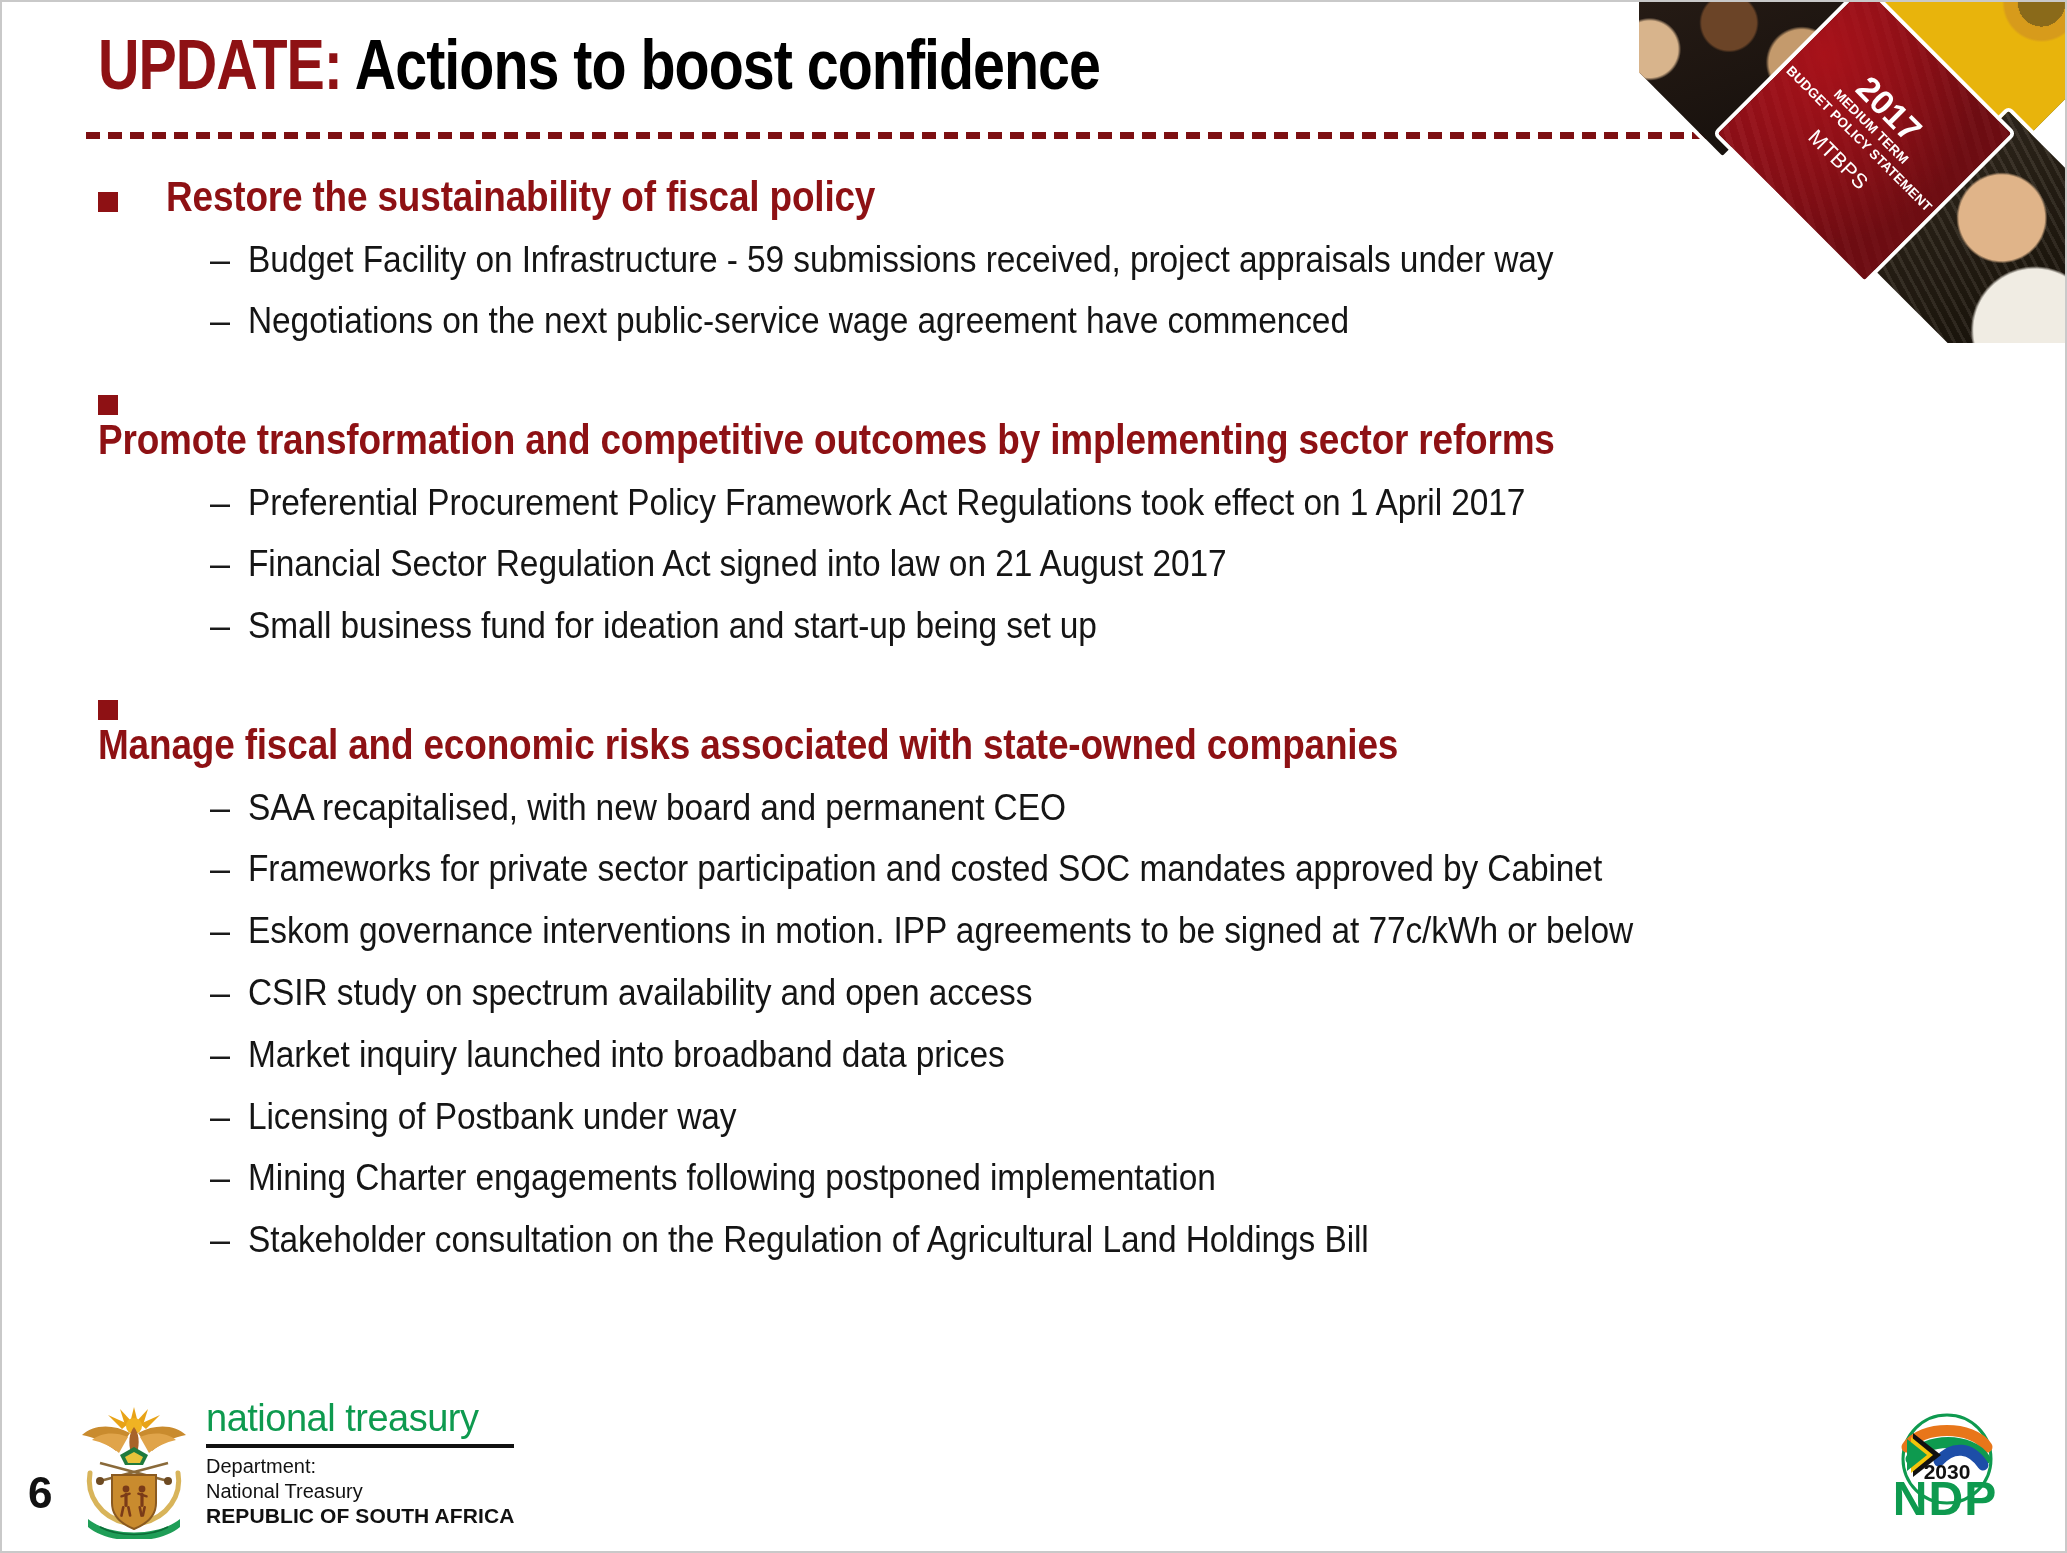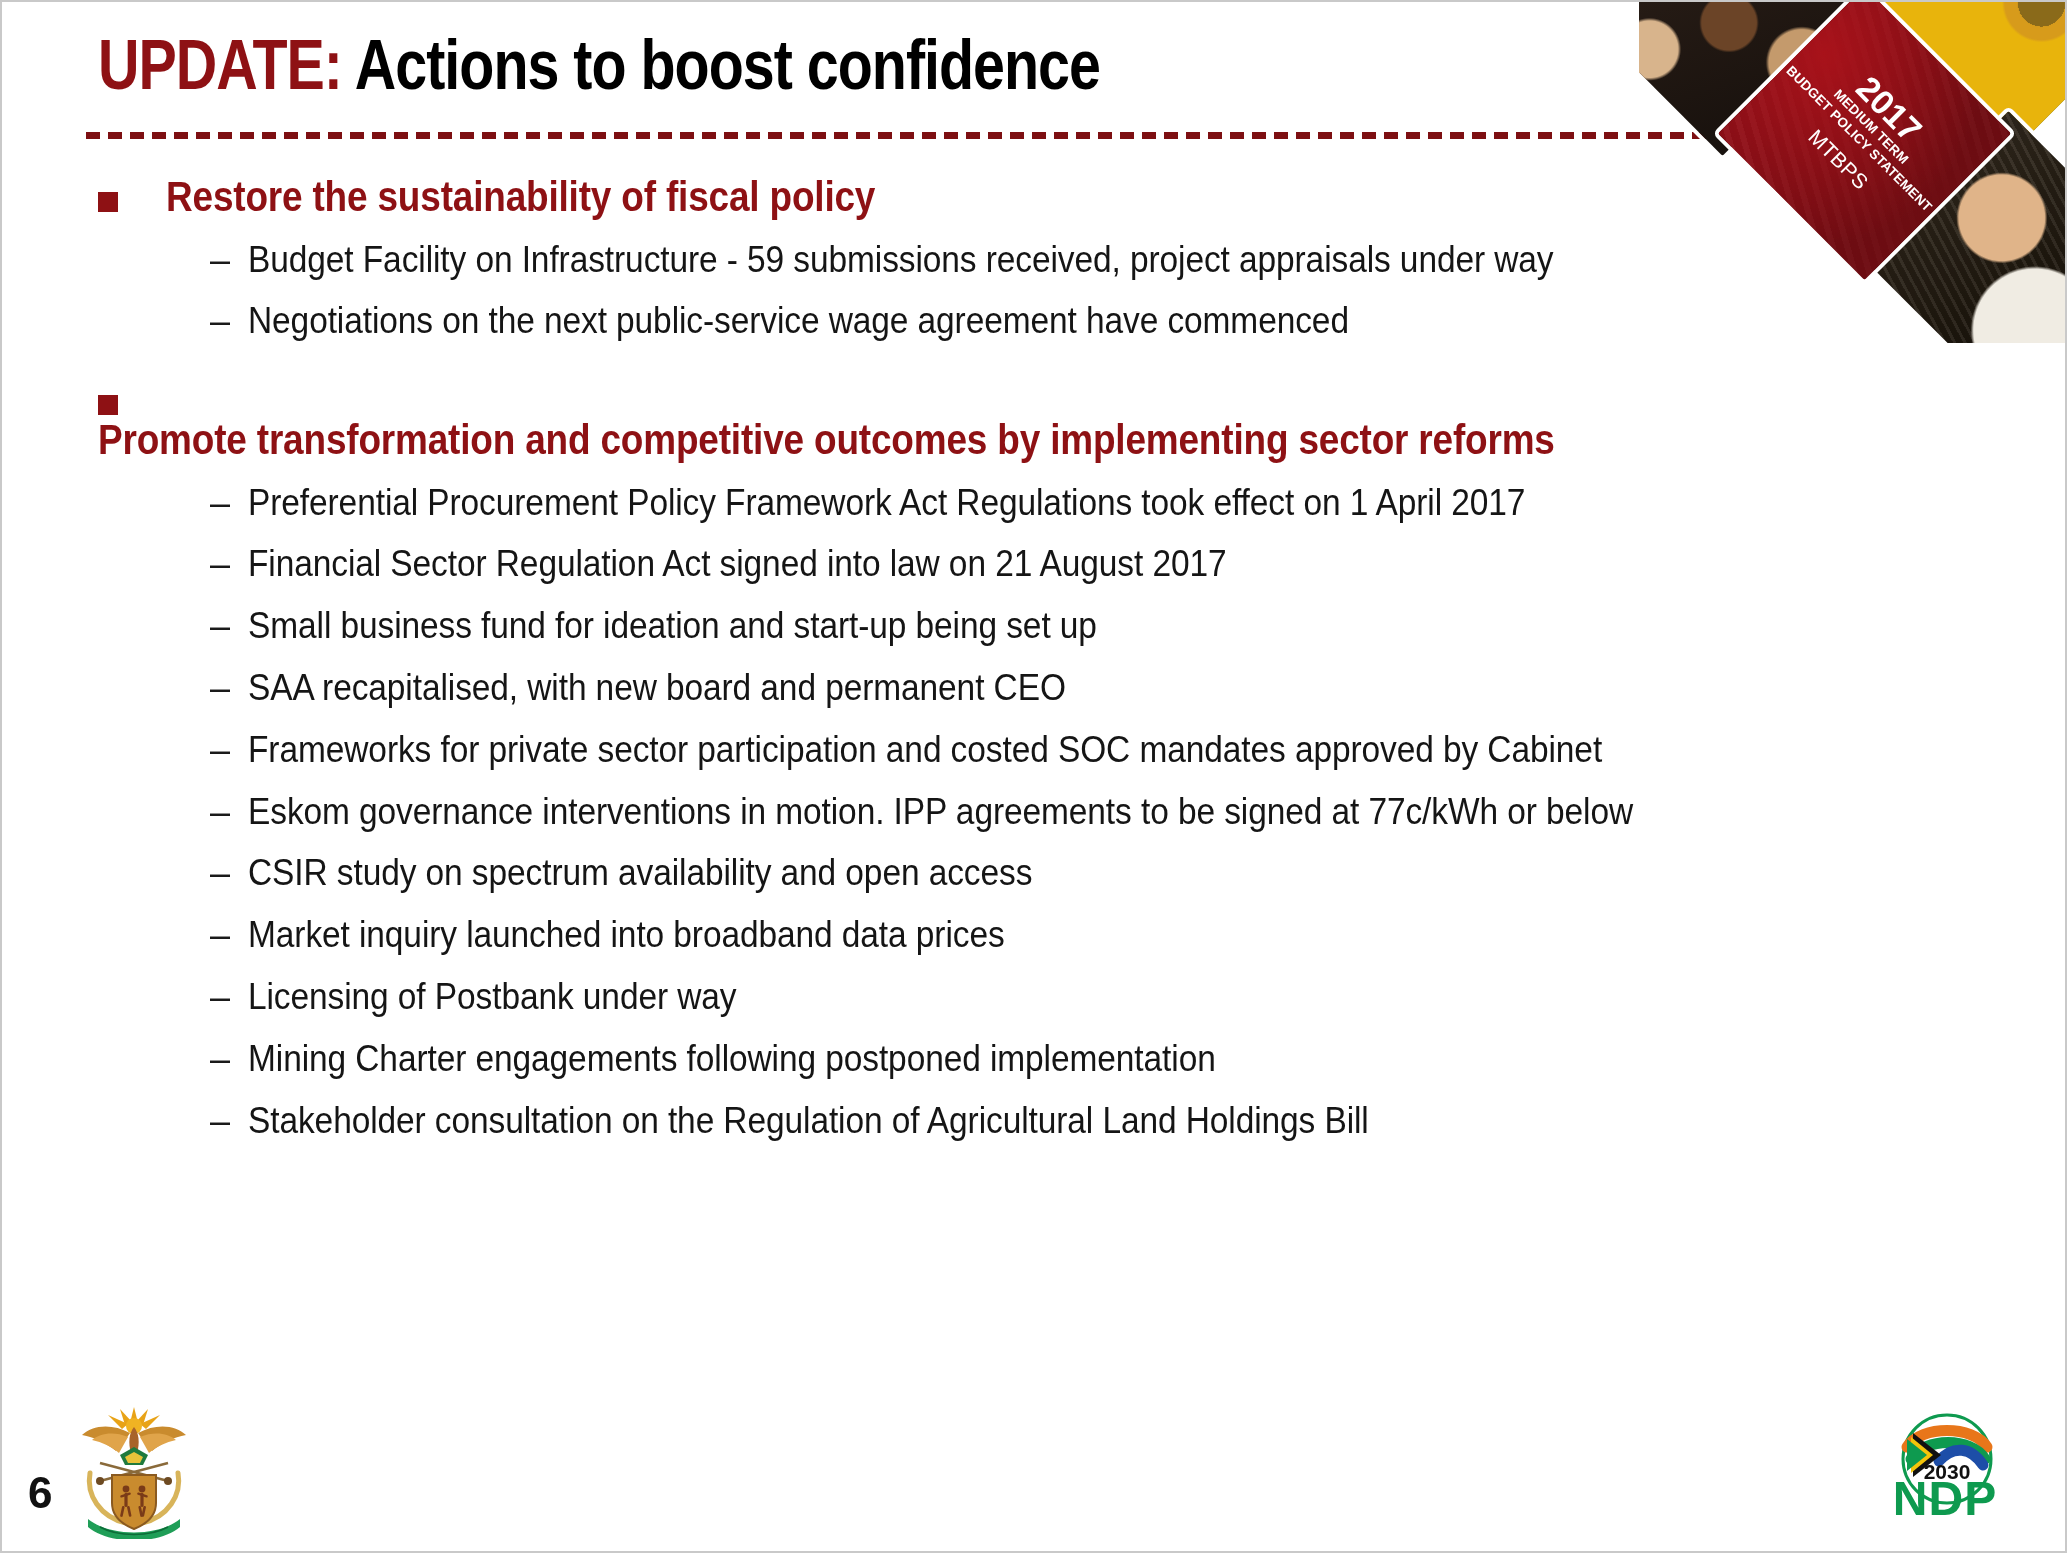--- a/index.html
+++ b/index.html
@@ -265,20 +265,24 @@
         <span class="dash">–</span>
         <span class="txt">Financial Sector Regulation Act signed into law on 21 August 2017</span>
       </div>
       <div class="lvl2">
         <span class="dash">–</span>
         <span class="txt">Small business fund for ideation and start-up being set up</span>
       </div>
     </div>
 
     <div class="group">
+      <div class="lvl1">
+        <span class="marker"></span>
+        <span class="txt">Manage fiscal and economic risks associated with state-owned companies</span>
+      </div>
       <div class="lvl2">
         <span class="dash">–</span>
         <span class="txt">SAA recapitalised, with new board and permanent CEO</span>
       </div>
       <div class="lvl2">
         <span class="dash">–</span>
         <span class="txt">Frameworks for private sector participation and costed SOC mandates approved by Cabinet</span>
       </div>
       <div class="lvl2">
         <span class="dash">–</span>
@@ -377,20 +381,27 @@
             <rect x="6.4" y="26" width="3.2" height="14" rx="1.4"></rect>
           <rect x="3" y="27" width="11" height="2.4" rx="1.2" transform="rotate(18 9 28)"></rect>
           <rect x="4.4" y="39" width="2.6" height="11" rx="1.2" transform="rotate(-12 6 40)"></rect>
           <rect x="9.4" y="39" width="2.6" height="11" rx="1.2" transform="rotate(12 11 40)"></rect>
         </g>
 
         <path d="M-46,52 C-24,70 24,70 46,52 L46,60 C24,78 -24,78 -46,60 Z" fill="#1f9e57"></path>
         <path d="M-34,60 C-16,70 16,70 34,60" stroke="#0d6c38" stroke-width="1.6" fill="none"></path>
       </g>
     </svg>
+    <div id="treasury-text">
+      <div id="nt-name">national treasury</div>
+      <div id="nt-rule"></div>
+      <div id="nt-dept">Department:</div>
+      <div id="nt-sub">National Treasury</div>
+      <div id="nt-country">REPUBLIC OF SOUTH AFRICA</div>
+    </div>
   </div>
 
   <svg id="ndp-logo" viewBox="0 0 160 120">
     <circle cx="80" cy="56" r="44" fill="#ffffff" stroke="#0e9a4f" stroke-width="3"></circle>
     <path d="M40,44 C54,22 106,22 120,44" stroke="#e8761a" stroke-width="11" fill="none" stroke-linecap="round"></path>
     <path d="M44,56 C58,34 104,34 118,56" stroke="#0e9a4f" stroke-width="11" fill="none" stroke-linecap="round"></path>
     <path d="M72,58 C86,42 104,44 116,62" stroke="#1d4ea8" stroke-width="11" fill="none" stroke-linecap="round"></path>
     <path d="M46,30 L74,52 L46,74 Z" fill="#111111"></path>
     <path d="M44,34 L66,52 L44,70 Z" fill="#f3c40b"></path>
     <path d="M40,36 L60,52 L40,68 Z" fill="#0e9a4f"></path>

